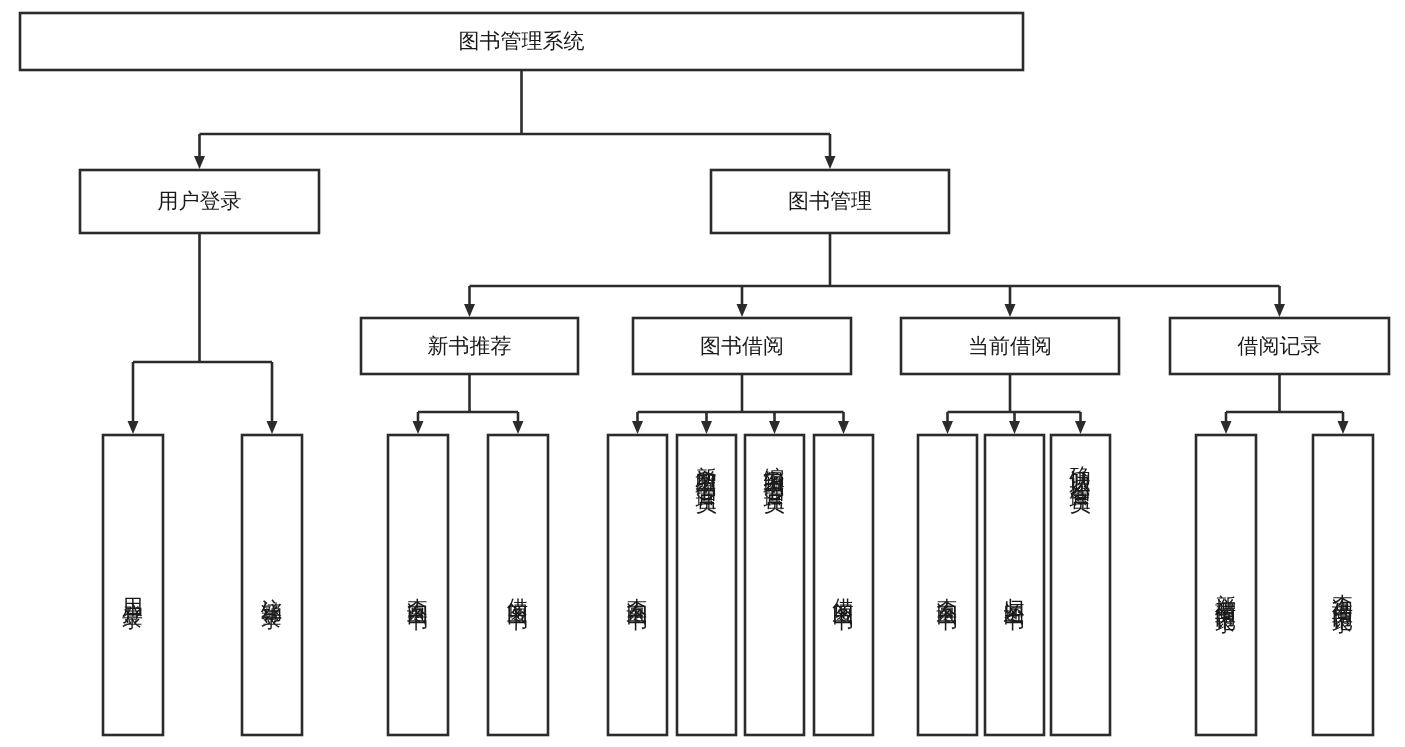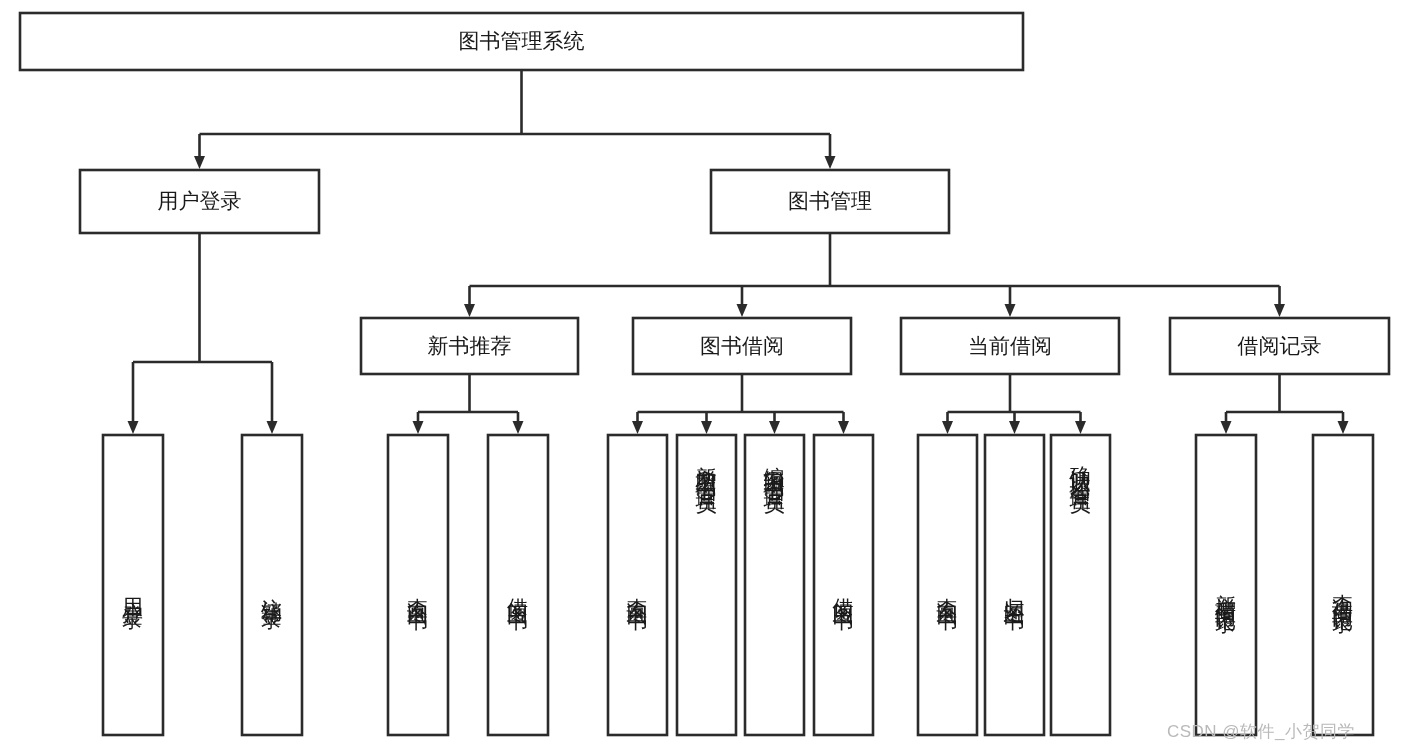--- a/index.html
+++ b/index.html
@@ -245,14 +245,13 @@
         <div class="vert-label">确认归还（管理员）</div>
       </div>
       <div class="vert-label-wrap" style="left: 1196px; top: 449px; width: 60px; height: 280px; align-items: center;">
         <div class="vert-label">新增借阅记录</div>
       </div>
       <div class="vert-label-wrap" style="left: 1313px; top: 449px; width: 60px; height: 280px; align-items: center;">
         <div class="vert-label">查询借阅记录</div>
       </div>
     </div>
 
-  <div id="watermark">CSDN @软件_小贺同学</div>
 </div>
 
 </body></html>

